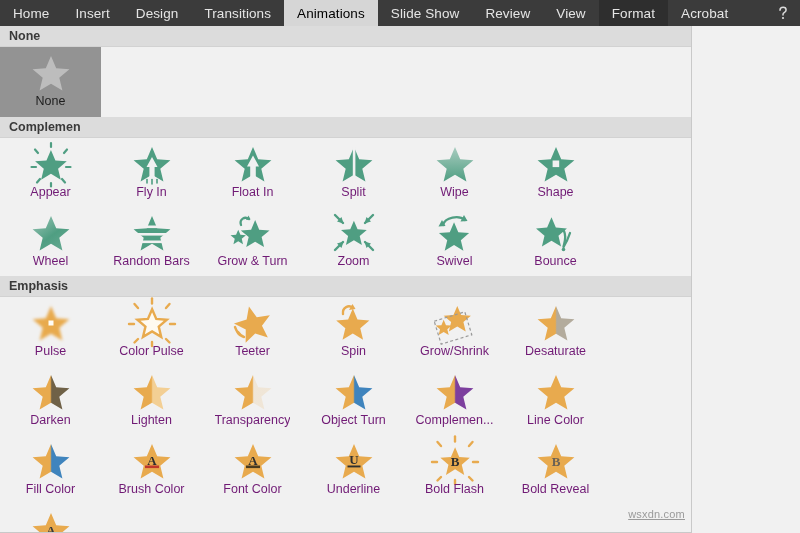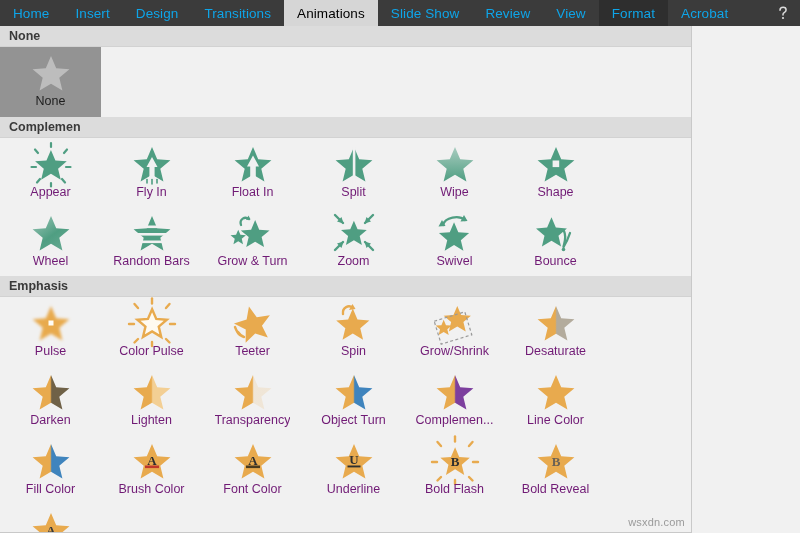--- a/index.html
+++ b/index.html
@@ -17,21 +17,21 @@
     height: 26px;
     background: #3b3b3b;
     display: flex;
     align-items: stretch;
     position: relative;
   }
   .tab {
     display: flex;
     align-items: center;
     padding: 0 13px;
-    color: #0ea5e9;
+    color: #e5e5e5;
     font-size: 13.5px;
     letter-spacing: .1px;
     white-space: nowrap;
     cursor: default;
   }
   .tab.active {
     background: #d6d6d6;
     color: #000000;
   }
   .tab.contextual {
@@ -108,24 +108,25 @@
     text-overflow: ellipsis;
     text-align: center;
   }
 
   
   #none-grid .tile { height: 70px; }
 
   #watermark {
     position: absolute;
     right: 6px;
-    bottom: 4px;
+    bottom: 12px;
     font-size: 11px;
     color: #9a9a9a;
     letter-spacing: .2px;
+    text-decoration: underline;
   }
 </style>
 </head>
 <body>
 
 <div id="ribbon-tabs">
     <div class="tab">Home</div>
     <div class="tab">Insert</div>
     <div class="tab">Design</div>
     <div class="tab">Transitions</div>

